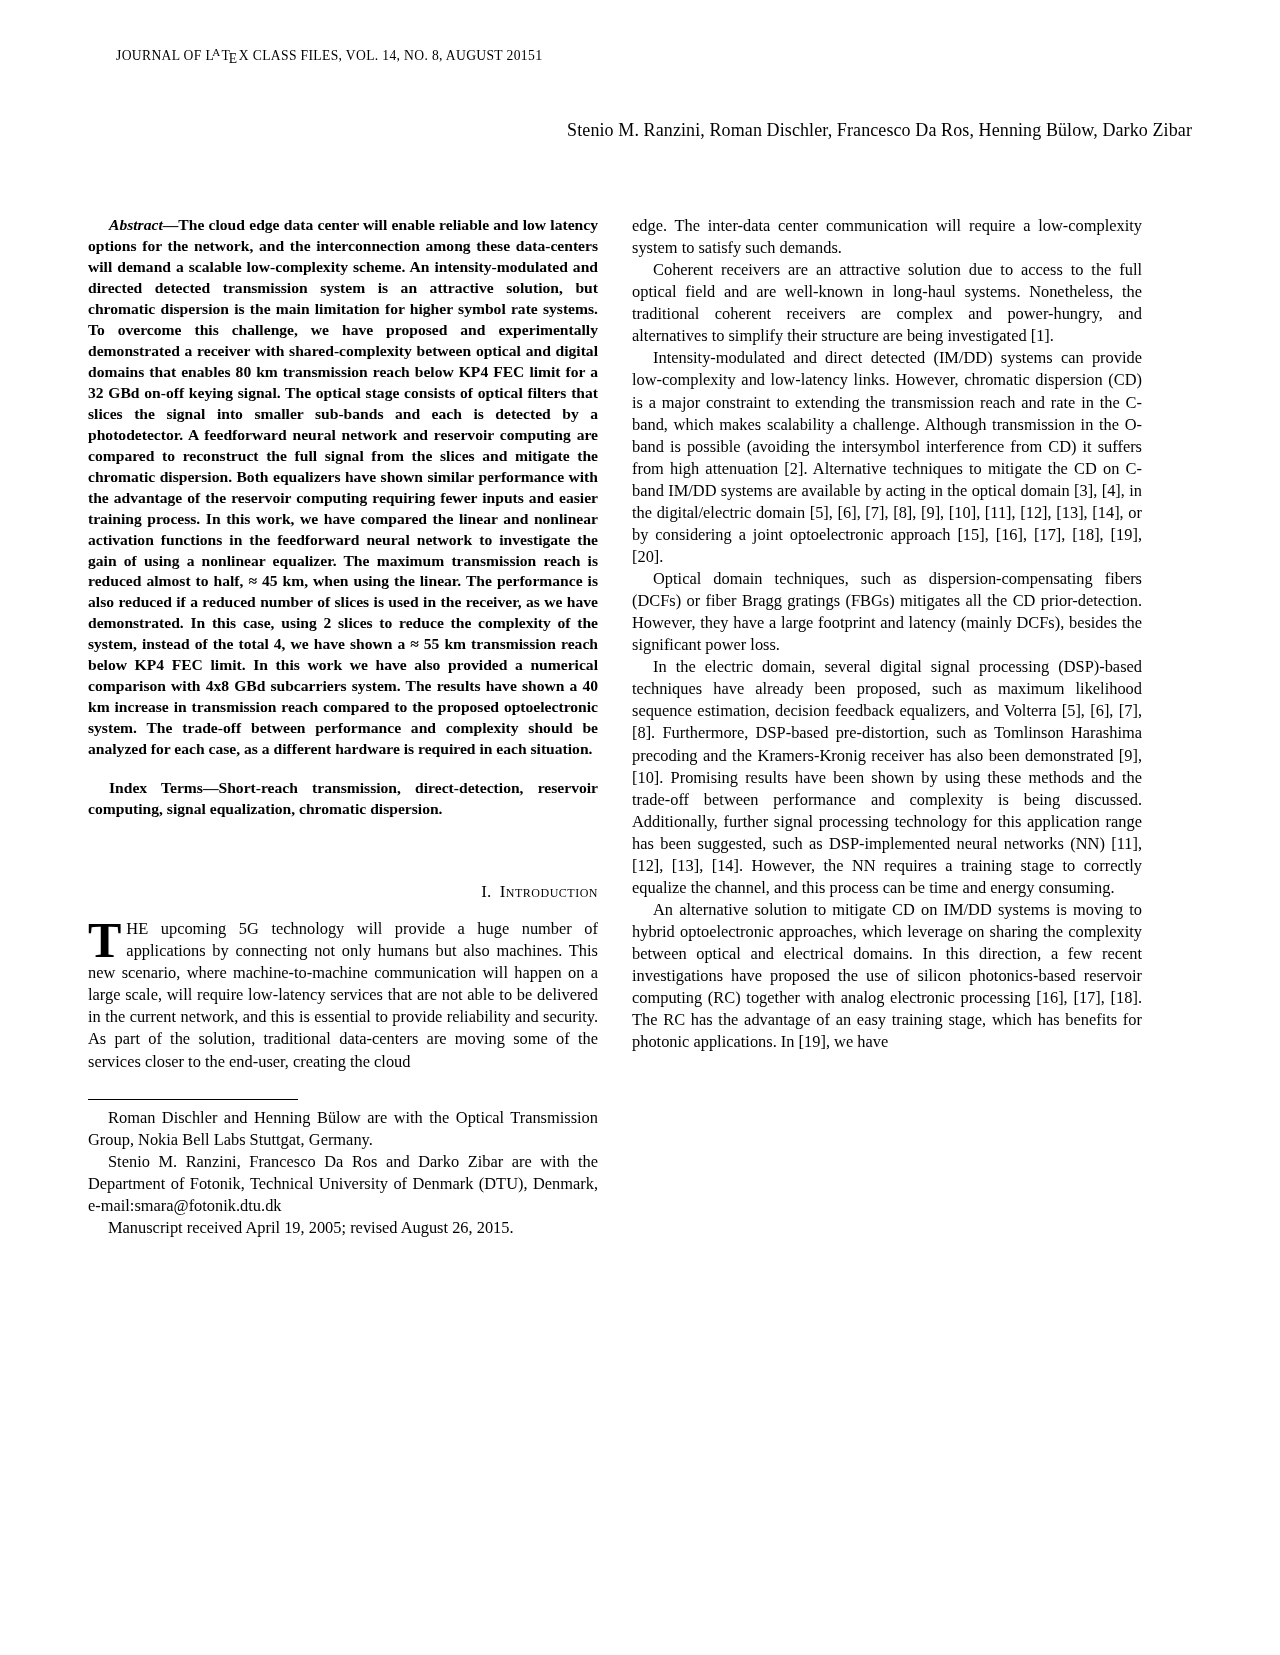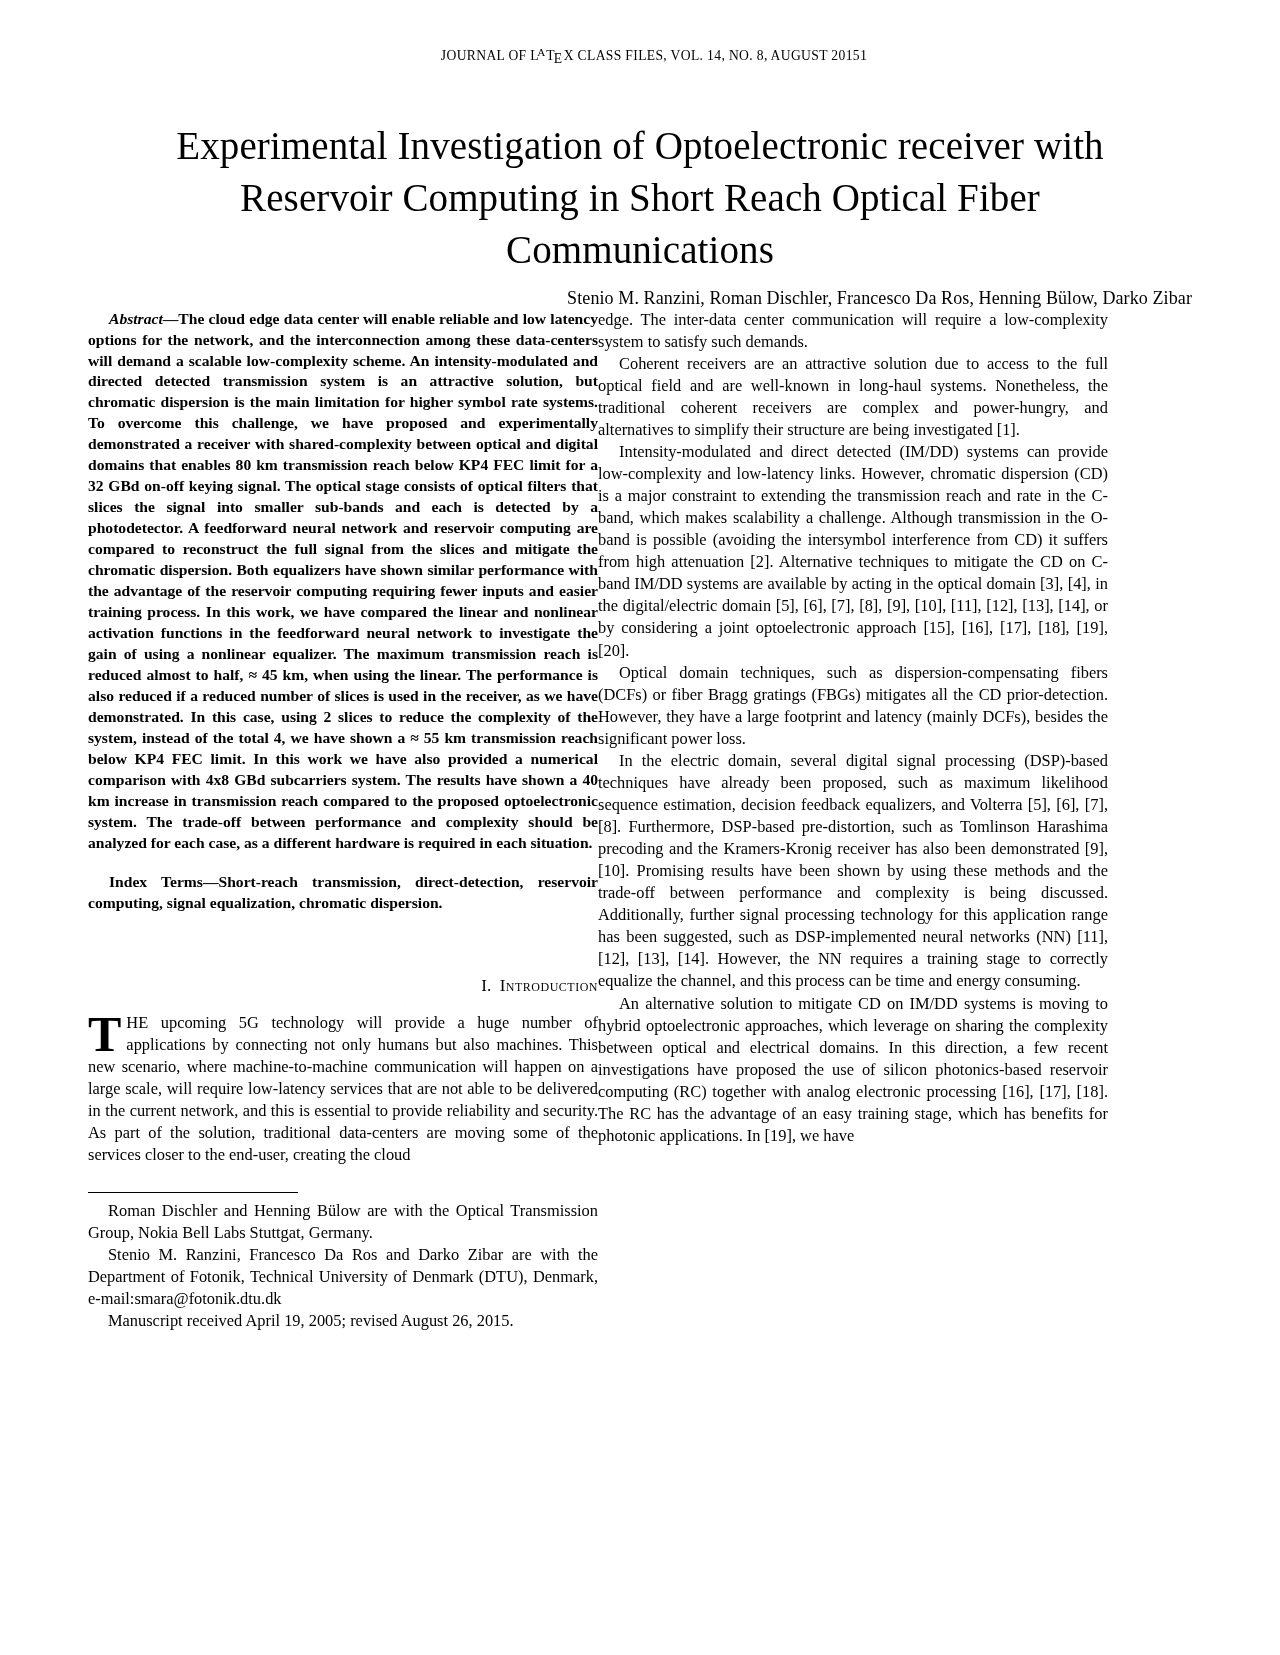--- a/index.html
+++ b/index.html
@@ -17,21 +17,21 @@
     height: 1655px;
     background: #ffffff;
     box-sizing: border-box;
     padding: 48px 88px 0 88px;
     overflow: hidden;
   }
 
   
   .runhead {
     display: flex;
-    justify-content: center;
+    justify-content: flex-start;
     align-items: baseline;
     font-size: 14.5px;
     letter-spacing: 0.2px;
     height: 20px;
     margin-left: 28px;
   }
   .runhead .rh-left {
     font-variant: small-caps;
     text-transform: uppercase;
     font-size: 13.6px;
@@ -60,21 +60,23 @@
   }
   .authors {
     margin-top: 12px;
     font-size: 18px;
     letter-spacing: 0.1px;
     text-align: right;
   }
 
   
   .body-cols {
+    margin-top: 74px;
     display: flex;
+    gap: 34px;
     align-items: flex-start;
   }
   .col {
     width: 510px;
     box-sizing: border-box;
   }
   .col p {
     margin: 0;
     font-size: 16.4px;
     line-height: 1.345;
@@ -151,21 +153,20 @@
 <body>
 
 <div class="page">
 
   <div class="runhead">
     <div class="rh-left"><span>JOURNAL OF </span><span class="latex-logo">L<span class="a">A</span>T<span class="e">E</span>X</span><span> CLASS FILES, VOL. 14, NO. 8, AUGUST 2015</span></div>
     <div class="rh-right">1</div>
   </div>
 
   <div class="title-block">
-    <h1 class="paper-title">Experimental Investigation of Optoelectronic receiver with Reservoir Computing in Short Reach Optical Fiber Communications</h1>
     <div class="authors">Stenio M. Ranzini, Roman Dischler, Francesco Da Ros, Henning Bülow, Darko Zibar</div>
   </div>
 
   <div class="body-cols">
 
     <div class="col">
 
       <p class="abstract indent"><span class="lead">Abstract</span><span>—</span><span>The cloud edge data center will enable reliable and low latency options for the network, and the interconnection among these data-centers will demand a scalable low-complexity scheme. An intensity-modulated and directed detected transmission system is an attractive solution, but chromatic dispersion is the main limitation for higher symbol rate systems. To overcome this challenge, we have proposed and experimentally demonstrated a receiver with shared-complexity between optical and digital domains that enables 80 km transmission reach below KP4 FEC limit for a 32 GBd on-off keying signal. The optical stage consists of optical filters that slices the signal into smaller sub-bands and each is detected by a photodetector. A feedforward neural network and reservoir computing are compared to reconstruct the full signal from the slices and mitigate the chromatic dispersion. Both equalizers have shown similar performance with the advantage of the reservoir computing requiring fewer inputs and easier training process. In this work, we have compared the linear and nonlinear activation functions in the feedforward neural network to investigate the gain of using a nonlinear equalizer. The maximum transmission reach is reduced almost to half, ≈ 45 km, when using the linear. The performance is also reduced if a reduced number of slices is used in the receiver, as we have demonstrated. In this case, using 2 slices to reduce the complexity of the system, instead of the total 4, we have shown a ≈ 55 km transmission reach below KP4 FEC limit. In this work we have also provided a numerical comparison with 4x8 GBd subcarriers system. The results have shown a 40 km increase in transmission reach compared to the proposed optoelectronic system. The trade-off between performance and complexity should be analyzed for each case, as a different hardware is required in each situation.</span></p>
 
       <p class="idxterms indent"><span class="lead">Index Terms</span><span>—</span><span>Short-reach transmission, direct-detection, reservoir computing, signal equalization, chromatic dispersion.</span></p>

